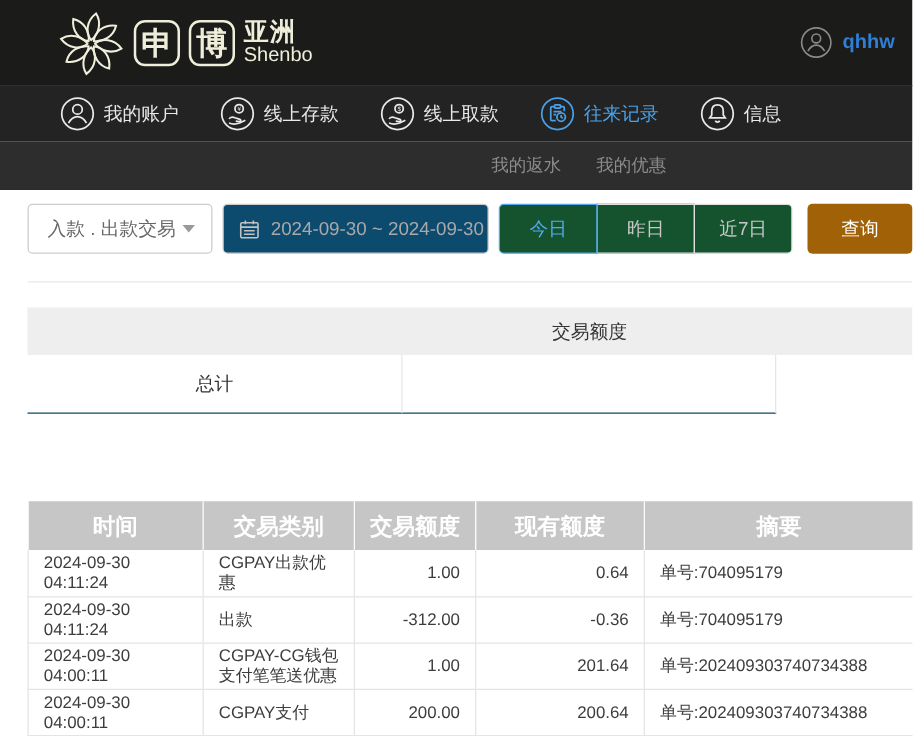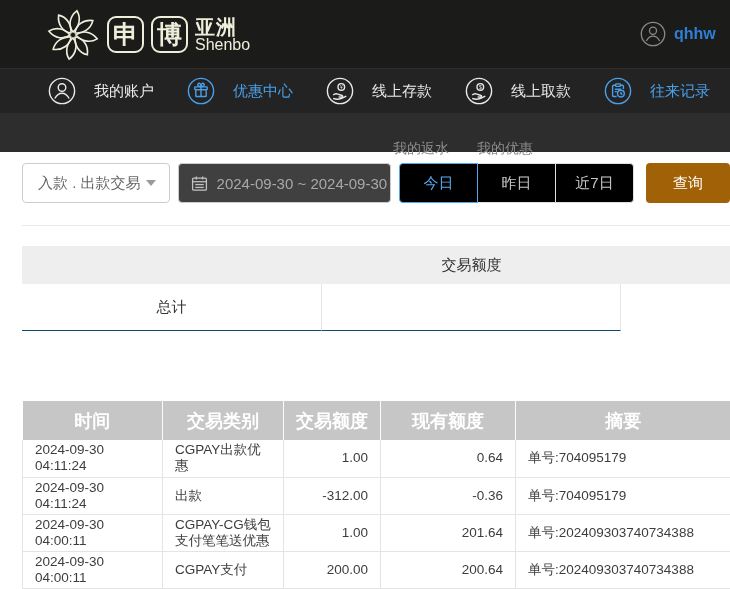--- a/index.html
+++ b/index.html
@@ -18,73 +18,73 @@
   }
   .logo-wrap { display: flex; align-items: center; cursor: pointer; }
   .logo-flower svg { display: block; }
   .logo-boxes { display: flex; gap: 7px; margin-left: 5px; }
   .logo-box {
     width: 37px; height: 37px; border: 2px solid #eeeedb; border-radius: 9px;
     color: #eeeedb; font-size: 25px; font-weight: 600;
     display: flex; align-items: center; justify-content: center;
   }
   .logo-region { margin-left: 7px; color: #eeeedb; }
-  .logo-region .cn { font-size: 20px; font-weight: 700; line-height: 21px; letter-spacing: 1px; }
+  .logo-region .cn { font-size: 20px; font-weight: 700; line-height: 21px; letter-spacing: 1px; font-family: Liberation Mono, monospace; }
   .logo-region .en { font-size: 16px; line-height: 14px; }
 
   .user {
     position: absolute; left: 640px; top: 0; height: 68px;
     display: flex; align-items: center; gap: 8px; cursor: pointer;
   }
   .user .avatar { color: #8a8a8a; display: flex; }
   .user .name { color: #2e7fd6; font-size: 16px; font-weight: 700; white-space: nowrap; }
 
   
   .main-nav {
     height: 45px; background: #232323; border-top: 1px solid #2e2e2e;
     display: flex; align-items: center;
     padding-left: 48px; gap: 33px;
     white-space: nowrap; overflow: hidden;
   }
   .nav-item {
-    display: flex; align-items: center; gap: 18px; flex: none;
+    display: flex; align-items: center; gap: 7px; flex: none;
     color: #e9e9e9; font-size: 15px; cursor: pointer;
   }
   .nav-item .icn { display: flex; }
   .nav-item.active { color: #4aa0e8; }
 
   
   .sub-nav { height: 39px; background: #2d2d2d; position: relative; }
   .sub-nav-items {
-    position: absolute; left: 393px; top: 16px; height: 39px;
+    position: absolute; left: 393px; top: 0; height: 39px;
     display: flex; gap: 28px; align-items: center;
     color: #8c8c8c; font-size: 14px;
   }
   .sub-nav-items > div { cursor: pointer; }
 
   
   .filter-bar { display: flex; align-items: center; margin: 11px 0 0 22px; height: 40px; }
   .select-box {
     width: 155px; height: 40px; border: 1px solid #cccccc; border-radius: 4px;
     display: flex; align-items: center; justify-content: space-between;
     padding: 0 13px 0 15px; color: #666666; font-size: 15px; cursor: pointer; background:#fff;
   }
   .caret {
     width: 0; height: 0; border-left: 5px solid transparent;
     border-right: 5px solid transparent; border-top: 6px solid #9a9a9a;
   }
   .date-box {
     margin-left: 8px; width: 226px; height: 40px; border: 1px solid #cccccc; border-radius: 4px;
     display: flex; align-items: center; gap: 9px; padding-left: 12px;
-    color: #a8a8a8; font-size: 15px; cursor: pointer; background:#404040;
+    color: #a8a8a8; font-size: 15px; cursor: pointer; background:#0c4a6e;
   }
   .cal-icon { display: flex; color: #c2c2c2; }
   .seg-group { margin-left: 8px; display: flex; }
   .seg {
-    width: 79px; height: 40px; border: 1px solid #e0e0e0; background: #000000;
+    width: 79px; height: 40px; border: 1px solid #e0e0e0; background: #14532d;
     color: #c7c7c7; font-size: 15px; cursor: pointer;
     display: flex; align-items: center; justify-content: center; margin-left: -1px;
   }
   .seg:first-child { margin-left: 0; border-radius: 4px 0 0 4px; }
   .seg:last-child { border-radius: 0 4px 4px 0; }
   .seg.active { border-color: #55a9f0; color: #55a9f0; position: relative; z-index: 1; }
   .search-btn {
     margin-left: 12px; width: 84px; height: 40px; flex: none;
     background: #a16207; color: #ffffff; font-size: 15px;
     border: none; border-radius: 4px; cursor: pointer;
@@ -184,32 +184,20 @@
 <div class="main-nav">
   <div class="nav-item">
     <span class="icn">
       <svg width="28" height="28" viewBox="0 0 28 28" fill="none" stroke="currentColor" stroke-width="1.4">
         <circle cx="14" cy="14" r="12.6"></circle>
           <circle cx="14" cy="10.5" r="3.8"></circle>
         <path d="M6.8 21.5 C9 17.5 11 16.3 14 16.3 C17 16.3 19 17.5 21.2 21.5"></path>
       </svg>
     </span>
     <span>我的账户</span>
-  </div>
-  <div class="nav-item active">
-    <span class="icn">
-      <svg width="28" height="28" viewBox="0 0 28 28" fill="none" stroke="currentColor" stroke-width="1.4">
-        <circle cx="14" cy="14" r="12.6"></circle>
-        <rect x="8.8" y="12.6" width="10.4" height="6.9" rx="0.6"></rect>
-        <rect x="7.8" y="9.9" width="12.4" height="2.7" rx="0.6"></rect>
-        <line x1="14" y1="9.9" x2="14" y2="19.5"></line>
-        <path d="M14 9.6 C11.2 9.6 9.9 7.6 11.3 6.5 C12.7 5.4 14 7.4 14 9.6 C14 7.4 15.3 5.4 16.7 6.5 C18.1 7.6 16.8 9.6 14 9.6"></path>
-      </svg>
-    </span>
-    <span>优惠中心</span>
   </div>
   <div class="nav-item">
     <span class="icn">
       <svg width="28" height="28" viewBox="0 0 28 28" fill="none" stroke="currentColor" stroke-width="1.4">
         <circle cx="14" cy="14" r="12.6"></circle>
         <circle cx="15.3" cy="9.9" r="3.3"></circle>
         <text x="15.3" y="11.6" font-size="5" text-anchor="middle" fill="currentColor" stroke="none">¥</text>
         <path d="M7.2 18 C8.7 16.5 10.3 16.3 12 17.2 L15.9 18.5 C17.1 19 16.8 20.5 15.5 20.3 L12.6 19.9"></path>
         <path d="M7.2 21.4 C10 22.6 12.9 22.4 15.7 21.4 L20.3 19.2"></path>
       </svg>

